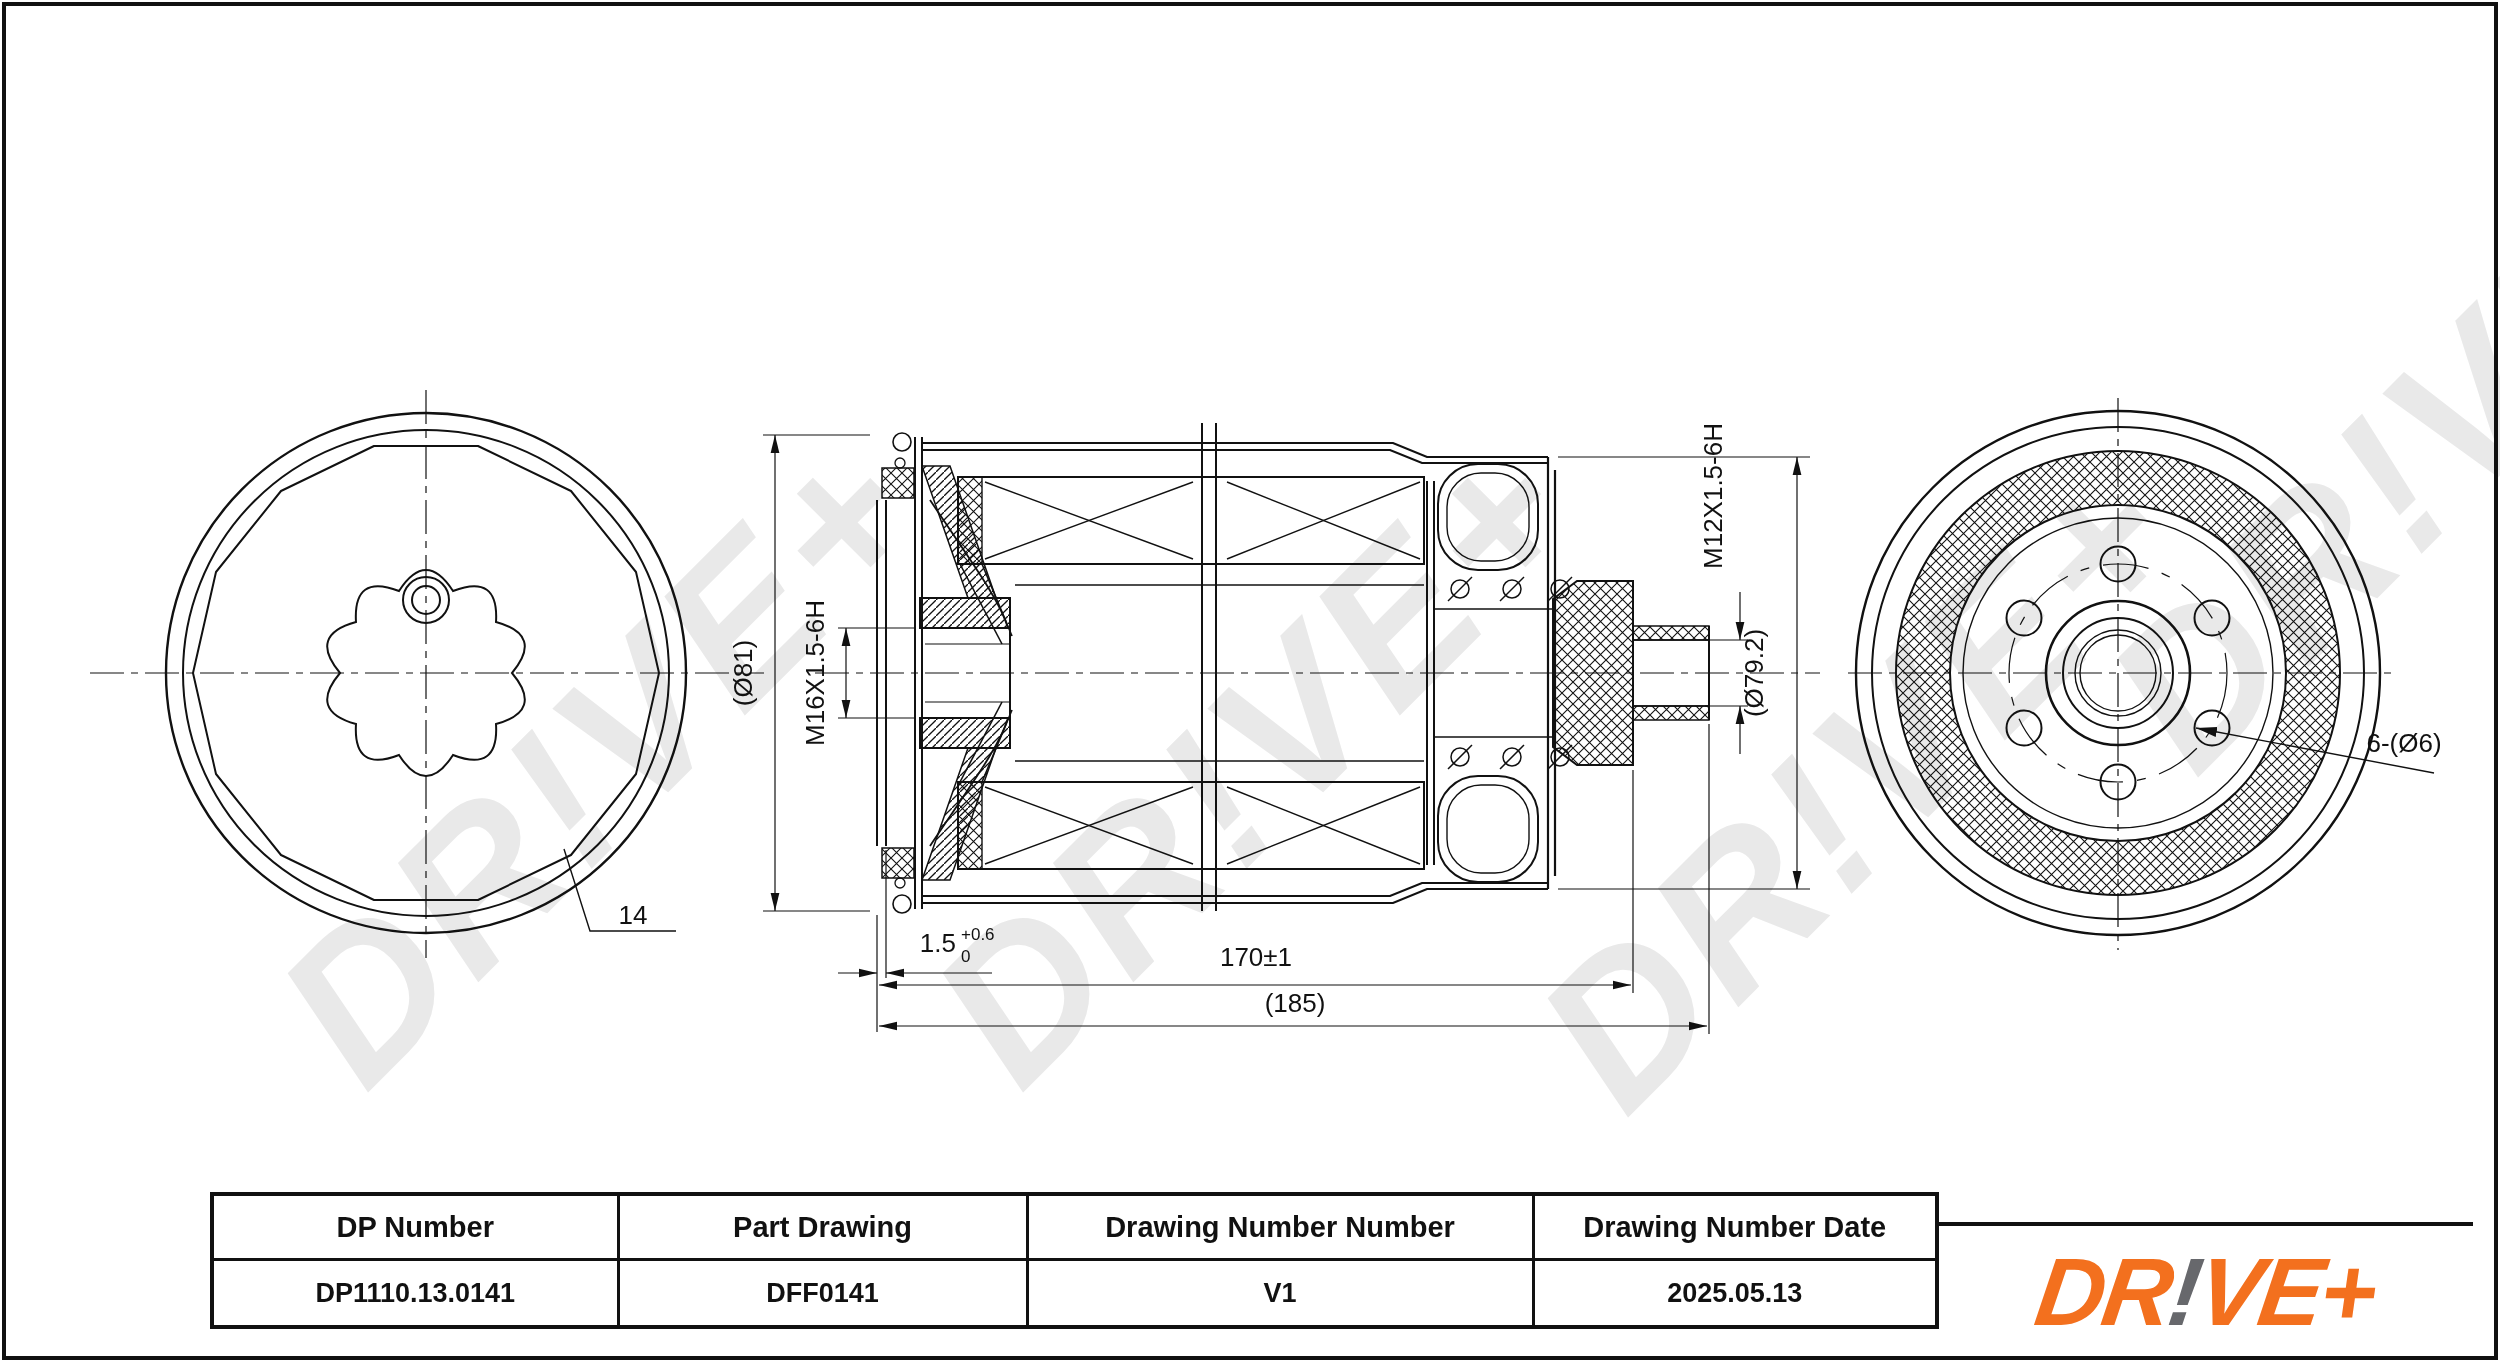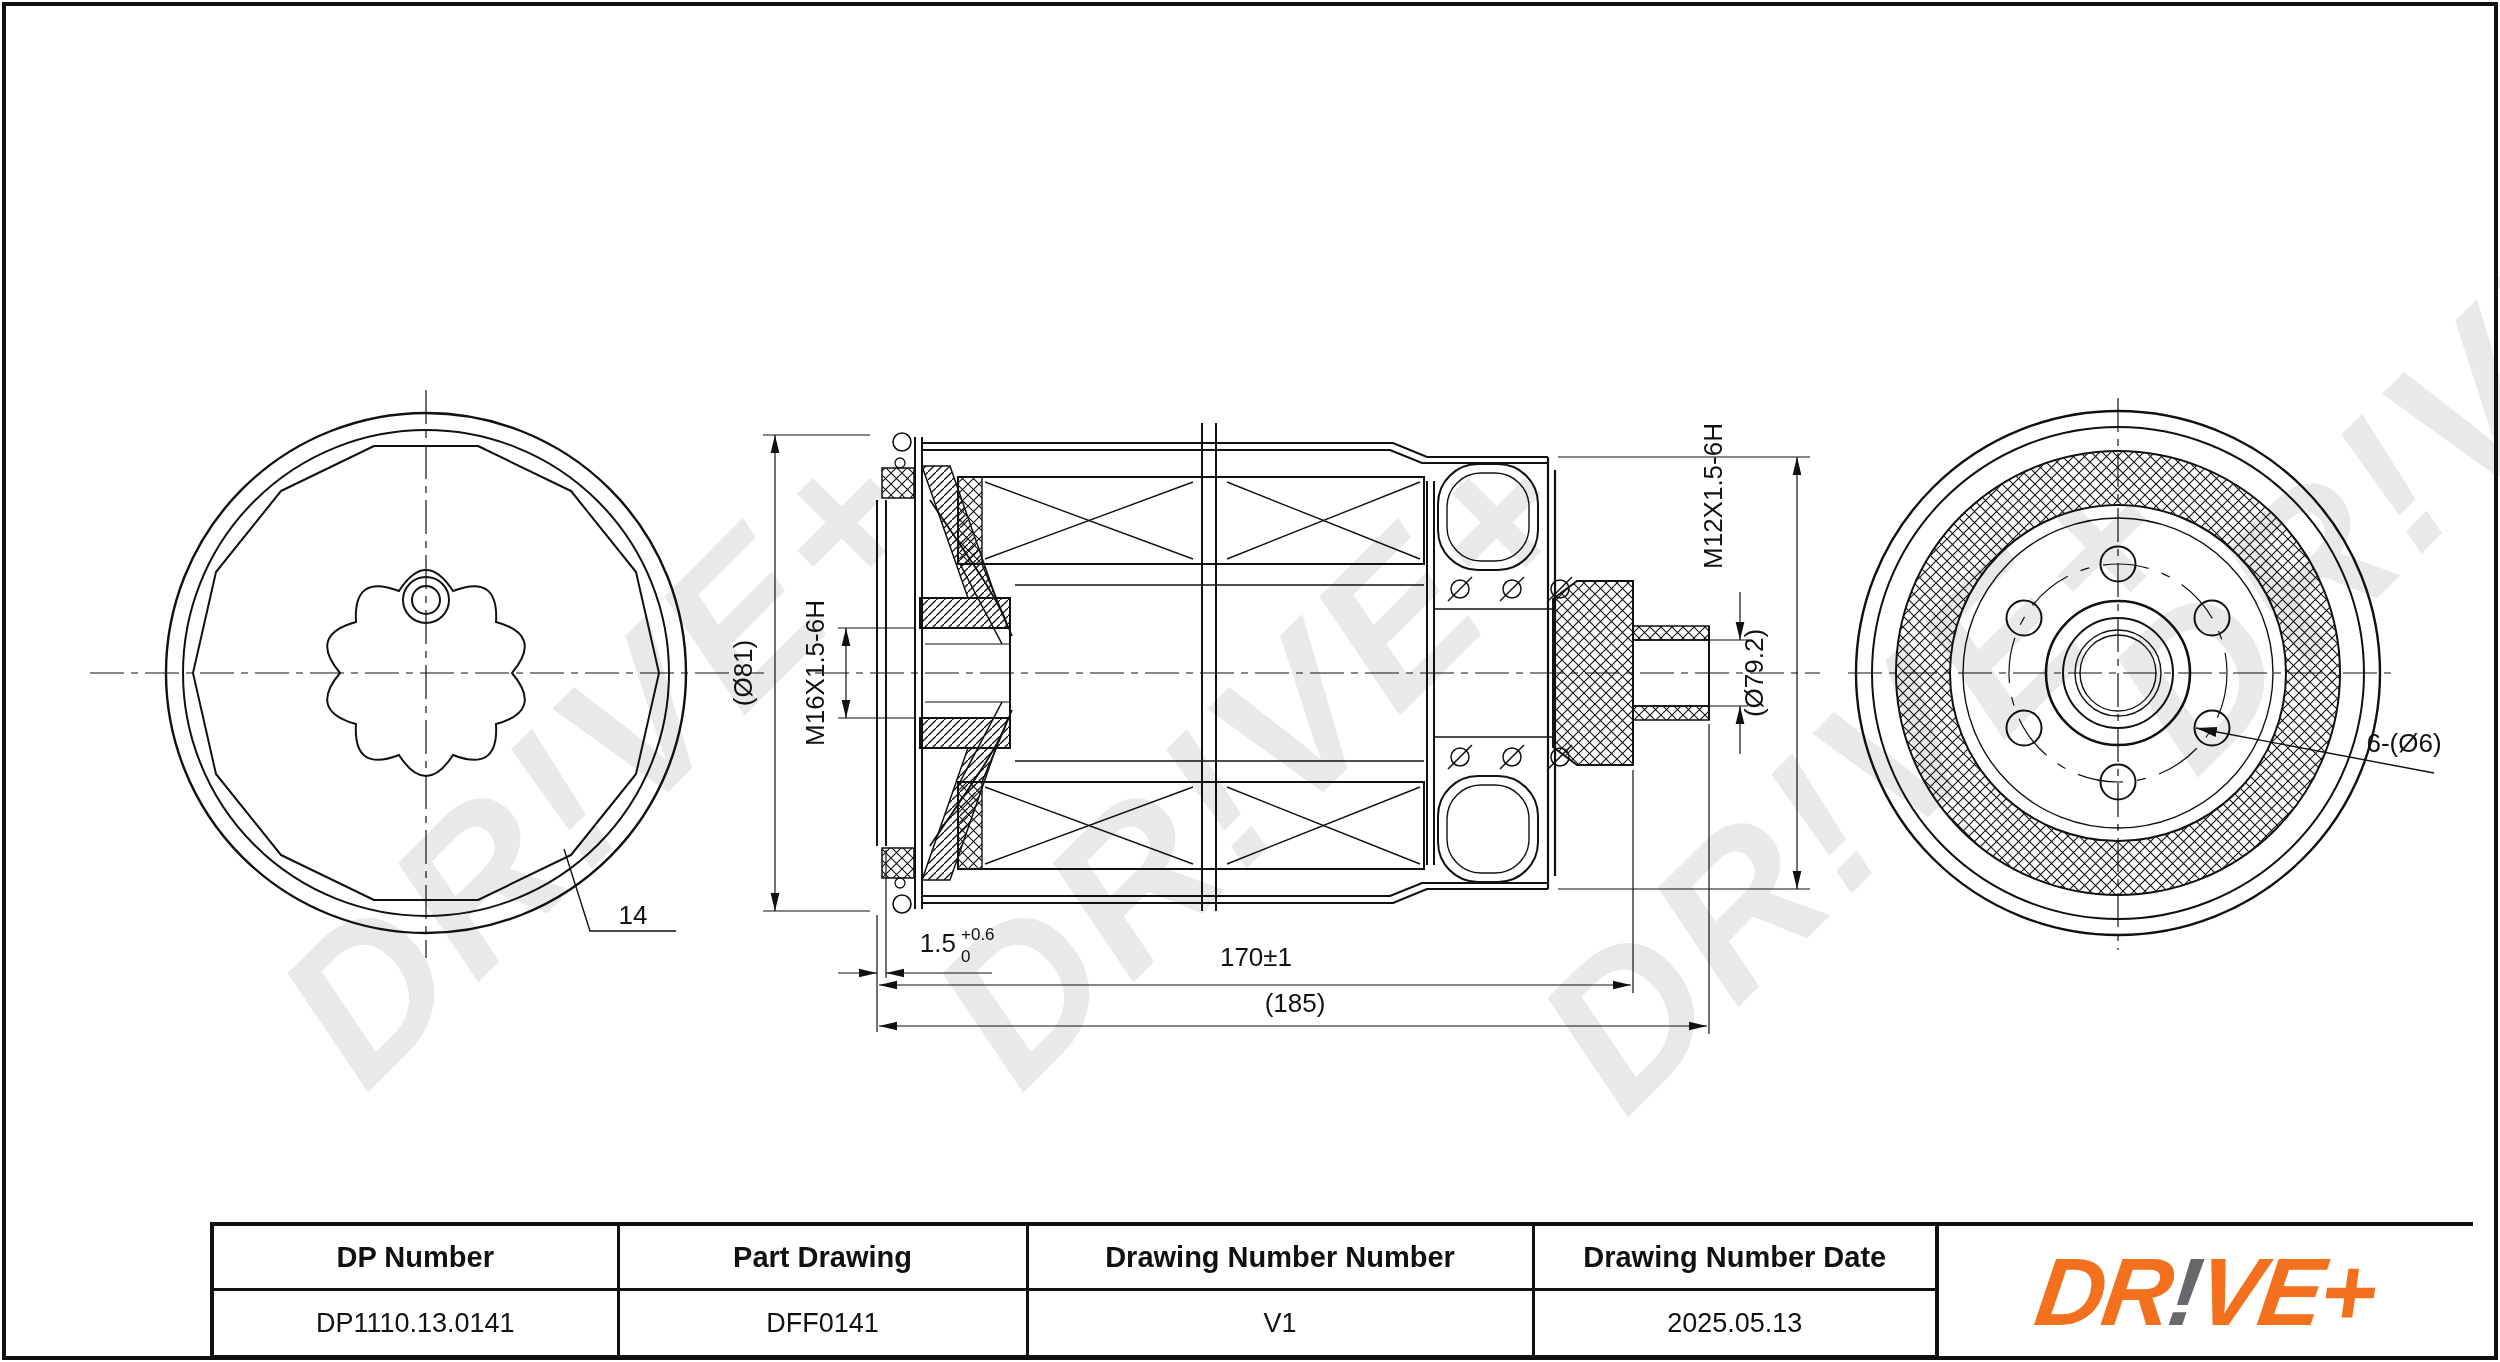--- a/index.html
+++ b/index.html
@@ -5,27 +5,27 @@
   html,body{margin:0;padding:0;background:#fff;}
   body{width:2500px;height:1362px;position:relative;overflow:hidden;
        font-family:"Liberation Sans",sans-serif;}
   .page-border{position:absolute;left:2px;top:2px;right:2px;bottom:2px;
        border:4px solid #111;pointer-events:none;z-index:5;}
   .wm{position:absolute;z-index:0;color:#e9e9e9;font-weight:bold;font-style:italic;
       font-size:205px;letter-spacing:8px;white-space:nowrap;
       transform:translate(-50%,-50%) rotate(-45deg);}
   svg.drawing{position:absolute;left:0;top:0;z-index:2;}
   
-  .tblock{position:absolute;left:210px;top:1222px;z-index:3;border-collapse:collapse;
+  .tblock{position:absolute;left:210px;top:1192px;z-index:3;border-collapse:collapse;
           table-layout:fixed;background:transparent;}
   .tblock td{border:3px solid #111;text-align:center;vertical-align:middle;
              padding:0;color:#111;}
   .tblock{border:4px solid #111;}
   .tblock .hdr td{font-size:29px;font-weight:bold;height:62px;}
-  .tblock .val td{font-size:27px;font-weight:normal;height:64px;}
+  .tblock .val td{font-size:27px;font-weight:bold;height:64px;}
   .logo-cell{position:absolute;left:1937px;top:1222px;width:536px;height:132px;
              border-top:4px solid #111;z-index:3;display:flex;align-items:center;
              justify-content:center;}
   .logo{font-size:96px;font-weight:bold;font-style:italic;letter-spacing:-3px;
         transform:skewX(-8deg);white-space:nowrap;}
   .logo .lg-a{color:#f3701e;} .logo .lg-b{color:#67686c;} .logo .lg-c{color:#f3701e;}
   text{font-family:"Liberation Sans",sans-serif;}
   .dim{font-size:26px;fill:#111;}
   .tol{font-size:17px;fill:#111;}
 </style>

